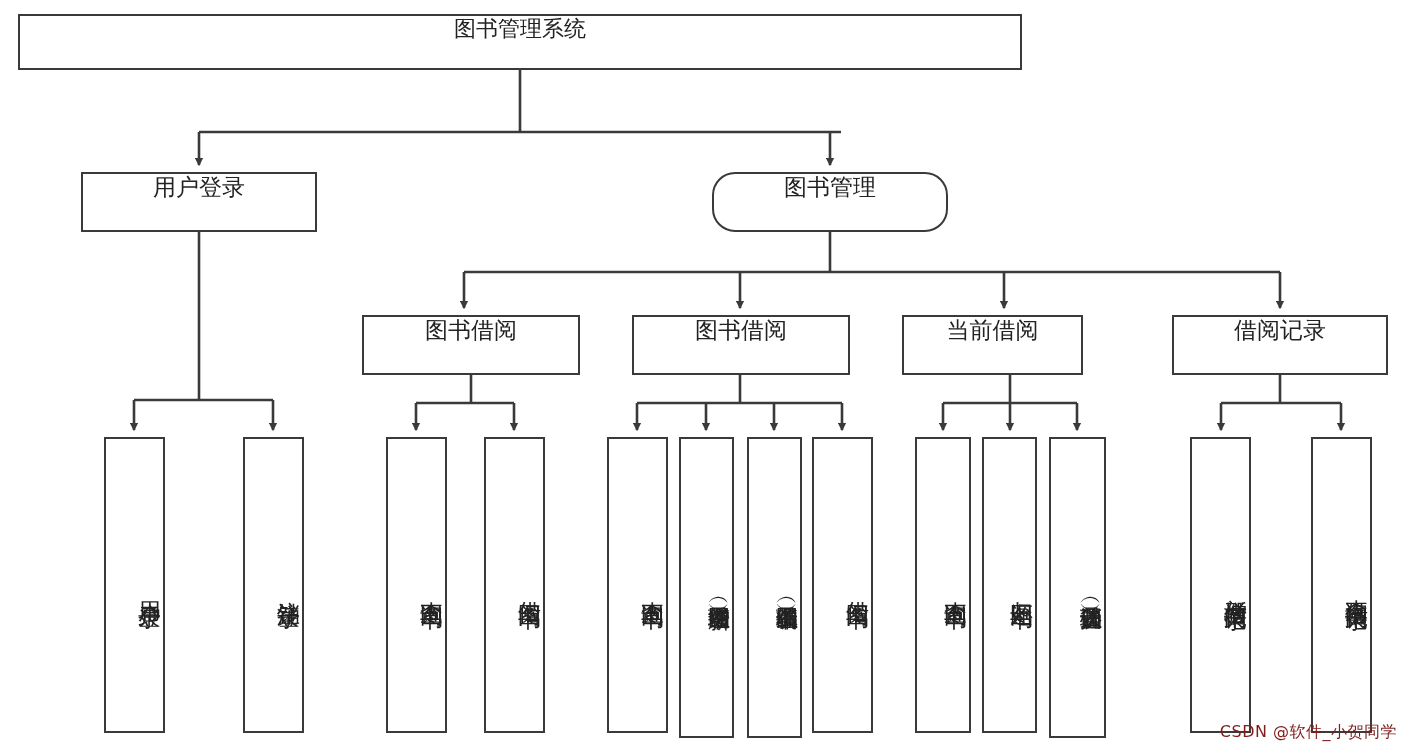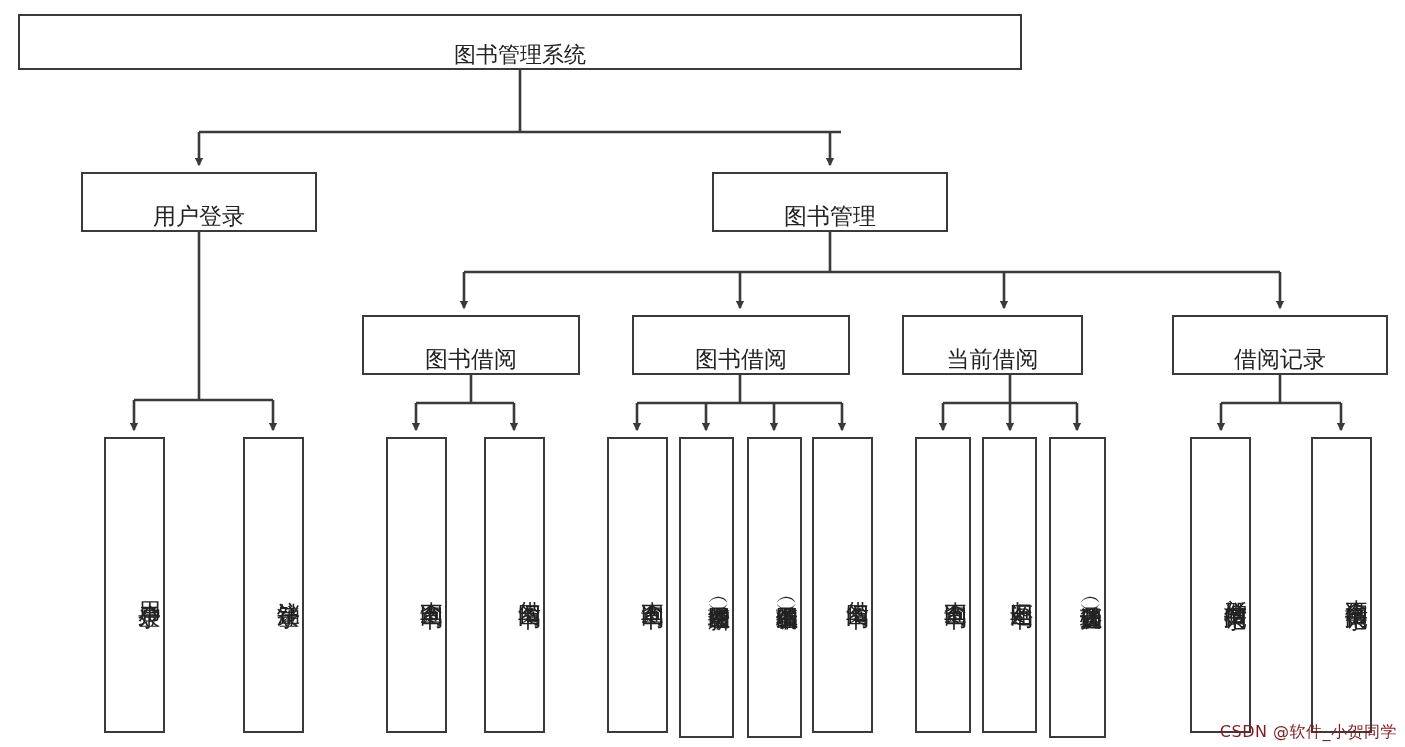--- a/index.html
+++ b/index.html
@@ -26,21 +26,21 @@
     width: 1405px;
     height: 747px;
     pointer-events: none;
   }
   .node {
     position: absolute;
     box-sizing: border-box;
     border: 2.5px solid #3a3a3a;
     background: #ffffff;
     display: flex;
-    align-items: flex-end;
+    align-items: flex-start;
     justify-content: center;
     text-align: center;
     color: #222222;
     line-height: 1.18;
   }
   .node.horizontal {
     font-size: 23px;
   }
   .node.root {
     font-size: 22px;
@@ -123,21 +123,21 @@
     </g>
   </svg>
 
   <div class="node root horizontal" style="left:18px; top:14px; width:1004px; height:56px;">
     <span>图书管理系统</span>
   </div>
 
   <div class="node horizontal" style="left:81px; top:172px; width:236px; height:60px;">
     <span>用户登录</span>
   </div>
-  <div class="node horizontal" style="left:712px; top:172px; width:236px; height:60px;">
+  <div class="node horizontal" style="left:712px; top:172px; width:236px; height:60px;border-radius:23px;">
     <span>图书管理</span>
   </div>
 
   <div class="node horizontal" style="left:362px; top:315px; width:218px; height:60px;">
     <span>图书借阅</span>
   </div>
   <div class="node horizontal" style="left:632px; top:315px; width:218px; height:60px;">
     <span>图书借阅</span>
   </div>
   <div class="node horizontal" style="left:902px; top:315px; width:181px; height:60px;">

